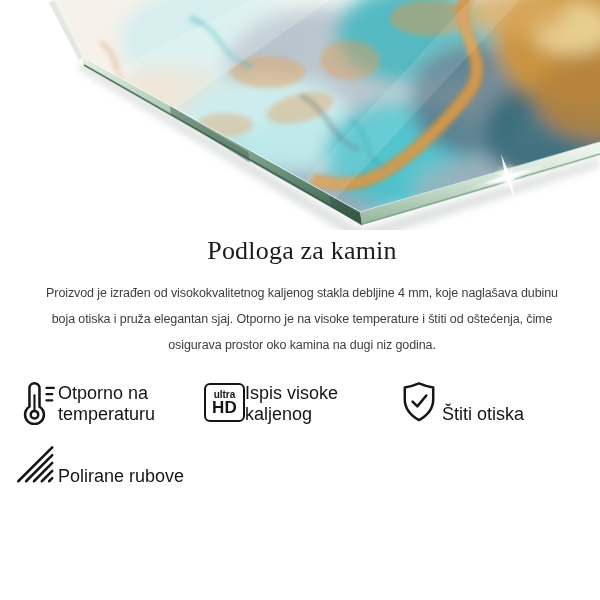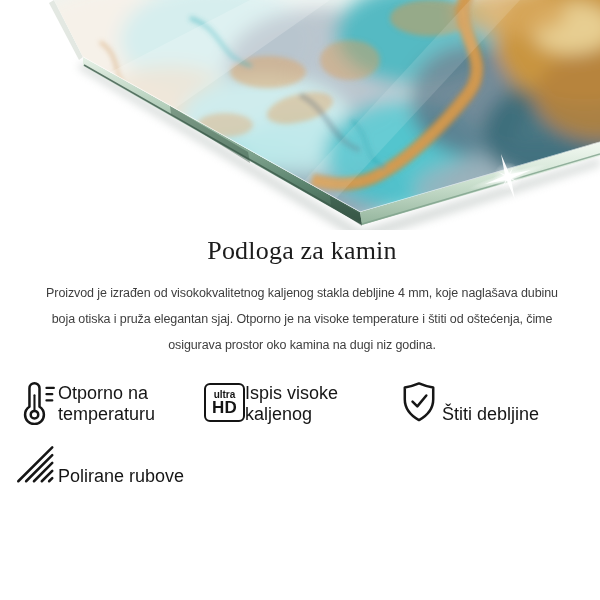--- a/index.html
+++ b/index.html
@@ -176,21 +176,21 @@
       <div class="feature-label">Ispis visoke kaljenog</div>
     </div>
 
     <div class="feature">
       <div class="icon-wrap">
         <svg class="fi" width="46" height="46" viewBox="0 0 44 44" stroke-width="2.5">
           <path d="M22 4.2 C26.6 6.2 31 7.4 35.6 8.1 L35.6 19.3 C35.6 28.6 29.8 34.9 22 39.3 C14.2 34.9 8.4 28.6 8.4 19.3 L8.4 8.1 C13 7.4 17.4 6.2 22 4.2 Z"></path>
           <path d="M15.8 21.6 L20.4 26.2 L29 15.8"></path>
         </svg>
       </div>
-      <div class="feature-label">Štiti debljine</div>
+      <div class="feature-label">Štiti otiska</div>
     </div>
 
 
     <div class="feature">
       <div class="icon-wrap">
         <svg class="fi" width="46" height="46" viewBox="0 0 44 44" stroke-width="3.4" stroke-linecap="butt">
           <path d="M6 38.5 L38.5 6"></path>
           <path d="M13.5 38.5 L38.5 13.5"></path>
           <path d="M21 38.5 L38.5 21"></path>
           <path d="M28.5 38.5 L38.5 28.5"></path>

